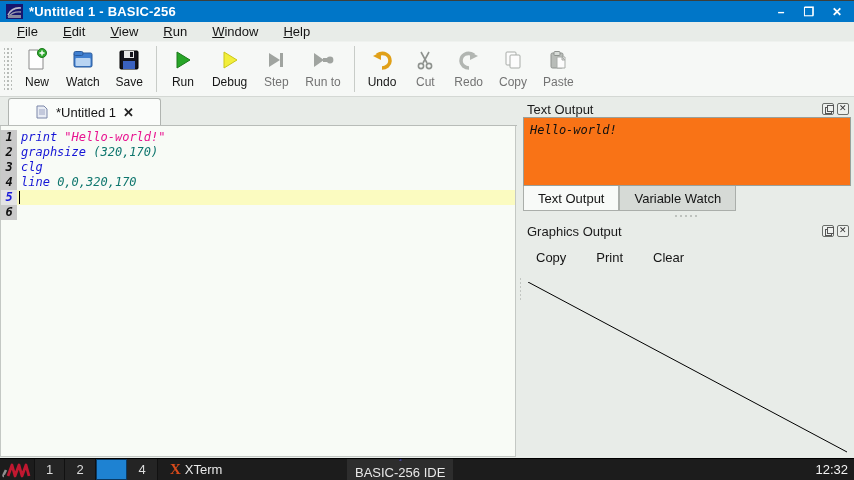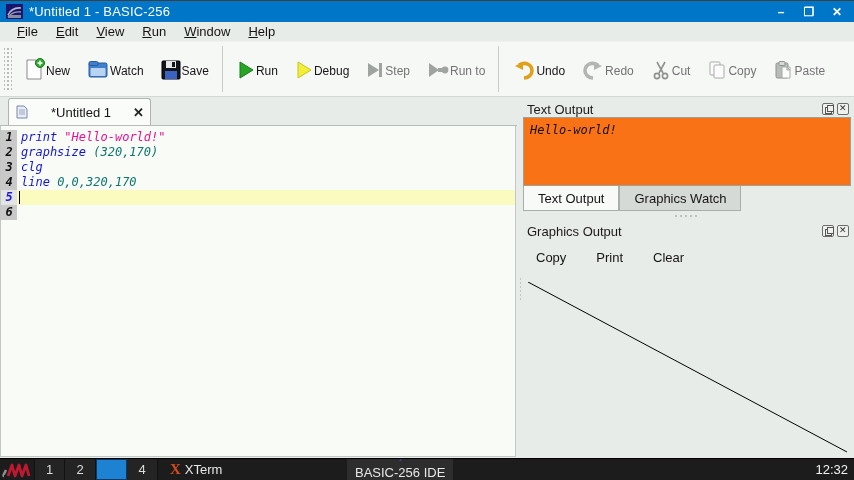--- a/index.html
+++ b/index.html
@@ -5,49 +5,49 @@
   * { margin:0; padding:0; box-sizing:border-box; }
   html,body { width:854px; height:480px; overflow:hidden; }
   body { font-family:"Liberation Sans", sans-serif; background:#e8ece8; position:relative; }
 
   .window { position:absolute; inset:0; display:flex; flex-direction:column; }
 
   
   .titlebar { height:22px; background:#0076c8; border-top:1px solid #3c3f3c;
     display:flex; align-items:center; padding:0 6px; flex:0 0 auto; }
   .titlebar .appicon { width:17px; height:15px; margin-right:6px; }
-  .titlebar .title { color:#fff; font-weight:normal; font-size:13px; flex:1; letter-spacing:.2px; }
+  .titlebar .title { color:#fff; font-weight:bold; font-size:13px; flex:1; letter-spacing:.2px; }
   .winbtns { display:flex; gap:14px; margin-right:4px; }
   .winbtn { color:#fff; font-size:12px; font-weight:bold; width:14px; text-align:center; cursor:default; line-height:14px; }
 
   
   .menubar { height:20px; background:#e8ece8; display:flex; align-items:center;
-    padding-left:8px; font-size:13px; color:#141414; border-bottom:1px solid #eff2ef; flex:0 0 auto; }
+    padding-left:8px; font-size:13px; color:#141414; border-bottom:1px solid #eff2ef; flex:0 0 auto;gap:7px; }
   .menuitem { padding:2px 9px; }
   .menuitem u { text-decoration:underline; }
 
   
   .toolbar { height:55px; background:#f6f8f6; border-bottom:1px solid #d4d8d4;
     display:flex; align-items:stretch; padding-left:2px; flex:0 0 auto; }
   .tb-handle { width:8px; margin:6px 4px 6px 2px; background-image:radial-gradient(#b8bcb8 1px, transparent 1.2px);
     background-size:4px 4px; background-position:center; }
   .tb-sep { width:1px; background:#c8ccc8; margin:4px 5px; }
-  .tb-btn { display:flex; align-items:center; justify-content:flex-start;
+  .tb-btn { display:flex; flex-direction:column; align-items:center; justify-content:flex-start;
     padding:5px 8px 3px; min-width:42px; }
   .tb-btn .ticon { height:26px; display:flex; align-items:center; justify-content:center; }
   .tb-btn .tlabel { font-size:12px; color:#161616; margin-top:2px; white-space:nowrap; }
   .tb-btn.disabled .tlabel { color:#737373; }
 
   
   .main { flex:1; position:relative; background:#e8ece8; }
   .editor-pane { position:absolute; left:0; top:0; width:517px; bottom:0; }
   .tabbar { height:29px; position:relative; border-bottom:1px solid #b8bcb8; background:#e8ece8; }
   .tab { position:absolute; left:8px; bottom:0; height:27px; background:#fafcfa;
     border:1px solid #b0b4b0; border-bottom:none; border-radius:3px 3px 0 0;
-    display:flex; align-items:center; gap:22px; padding:0 6px; font-size:13px; color:#141414; }
+    display:flex; align-items:center; gap:7px; padding:0 26px; font-size:13px; color:#141414; }
   .tab .tabclose { font-weight:bold; font-size:13px; color:#222; }
 
   .editor { position:absolute; top:29px; left:0; right:1px; bottom:1px; background:#f8fbf6;
     border:1px solid #c4c8c4; border-top:none; display:flex; flex-direction:column;
     font-family:"DejaVu Sans Mono", monospace; font-style:italic; font-size:12px; padding-top:4px; }
   .cline { display:flex; height:15px; line-height:15px; white-space:pre; }
   .gut { width:16px; flex:0 0 16px; background:#c9c9c9; color:#101010; font-weight:bold;
     text-align:center; font-size:12px; }
   .ctext { flex:1; padding-left:4px; color:#141414; }
   .cline.current .gut { background:#e4e4e4; color:#1b1bd8; }
@@ -218,37 +218,37 @@
         <svg width="24" height="22" viewBox="0 0 24 22">
           <path d="M7 6 C14 2 20 6 20 12 C20 16 16 19 12 19" fill="none" stroke="#e0a018" stroke-width="3.6"></path>
           <polygon points="3,7 11,3 11,11" fill="#e0a018"></polygon>
         </svg>
       </span>
       <span class="tlabel">Undo</span>
     </div>
 
     <div class="tb-btn disabled">
       <span class="ticon">
-        <svg width="24" height="22" viewBox="0 0 24 22">
-          <path d="M17 6 C10 2 4 6 4 12 C4 16 8 19 12 19" fill="none" stroke="#b2b6b2" stroke-width="3.6"></path>
-          <polygon points="21,7 13,3 13,11" fill="#b2b6b2"></polygon>
-        </svg>
-      </span>
-      <span class="tlabel">Redo</span>
-    </div>
-
-    <div class="tb-btn disabled">
-      <span class="ticon">
         <svg width="22" height="22" viewBox="0 0 22 22">
           <path d="M7 3 L13 14 M15 3 L9 14" stroke="#8e928e" stroke-width="1.6"></path>
           <circle cx="7" cy="17" r="2.6" fill="none" stroke="#8e928e" stroke-width="1.6"></circle>
           <circle cx="15" cy="17" r="2.6" fill="none" stroke="#8e928e" stroke-width="1.6"></circle>
         </svg>
       </span>
       <span class="tlabel">Cut</span>
+    </div>
+
+    <div class="tb-btn disabled">
+      <span class="ticon">
+        <svg width="24" height="22" viewBox="0 0 24 22">
+          <path d="M17 6 C10 2 4 6 4 12 C4 16 8 19 12 19" fill="none" stroke="#b2b6b2" stroke-width="3.6"></path>
+          <polygon points="21,7 13,3 13,11" fill="#b2b6b2"></polygon>
+        </svg>
+      </span>
+      <span class="tlabel">Redo</span>
     </div>
 
     <div class="tb-btn disabled">
       <span class="ticon">
         <svg width="22" height="22" viewBox="0 0 22 22">
           <rect x="4" y="3" width="10" height="13" rx="1" fill="#fcfcfc" stroke="#a8aca8"></rect>
           <rect x="8" y="6" width="10" height="13" rx="1" fill="#fcfcfc" stroke="#a8aca8"></rect>
         </svg>
       </span>
       <span class="tlabel">Copy</span>
@@ -320,21 +320,21 @@
 
       <div class="txtout-box">
         <span>Hello-world!</span>
       </div>
 
       <div class="btabs">
         <div class="btab active">
           <span>Text Output</span>
         </div>
         <div class="btab">
-          <span>Graphics Watch</span>
+          <span>Variable Watch</span>
         </div>
       </div>
 
       <div class="splitdots">
         <i></i>
           <i></i>
           <i></i>
           <i></i>
           <i></i>
       </div>

